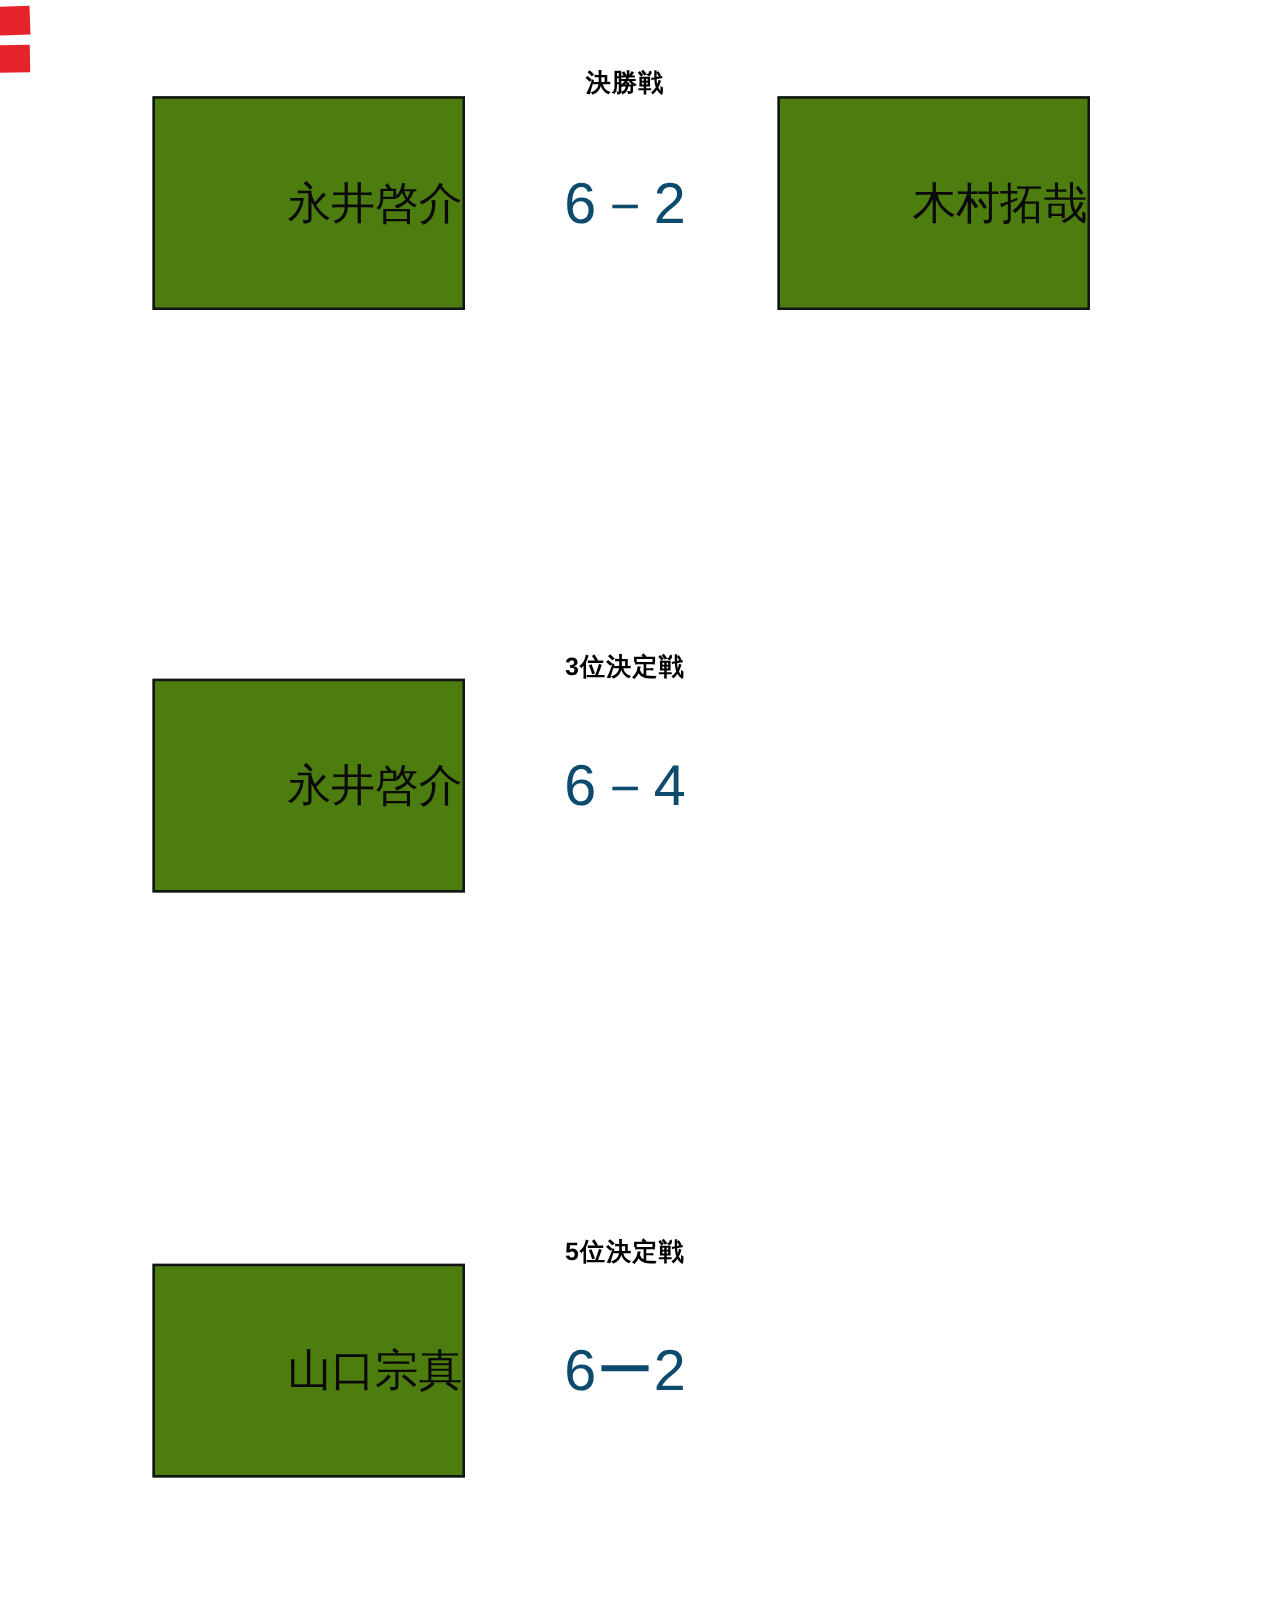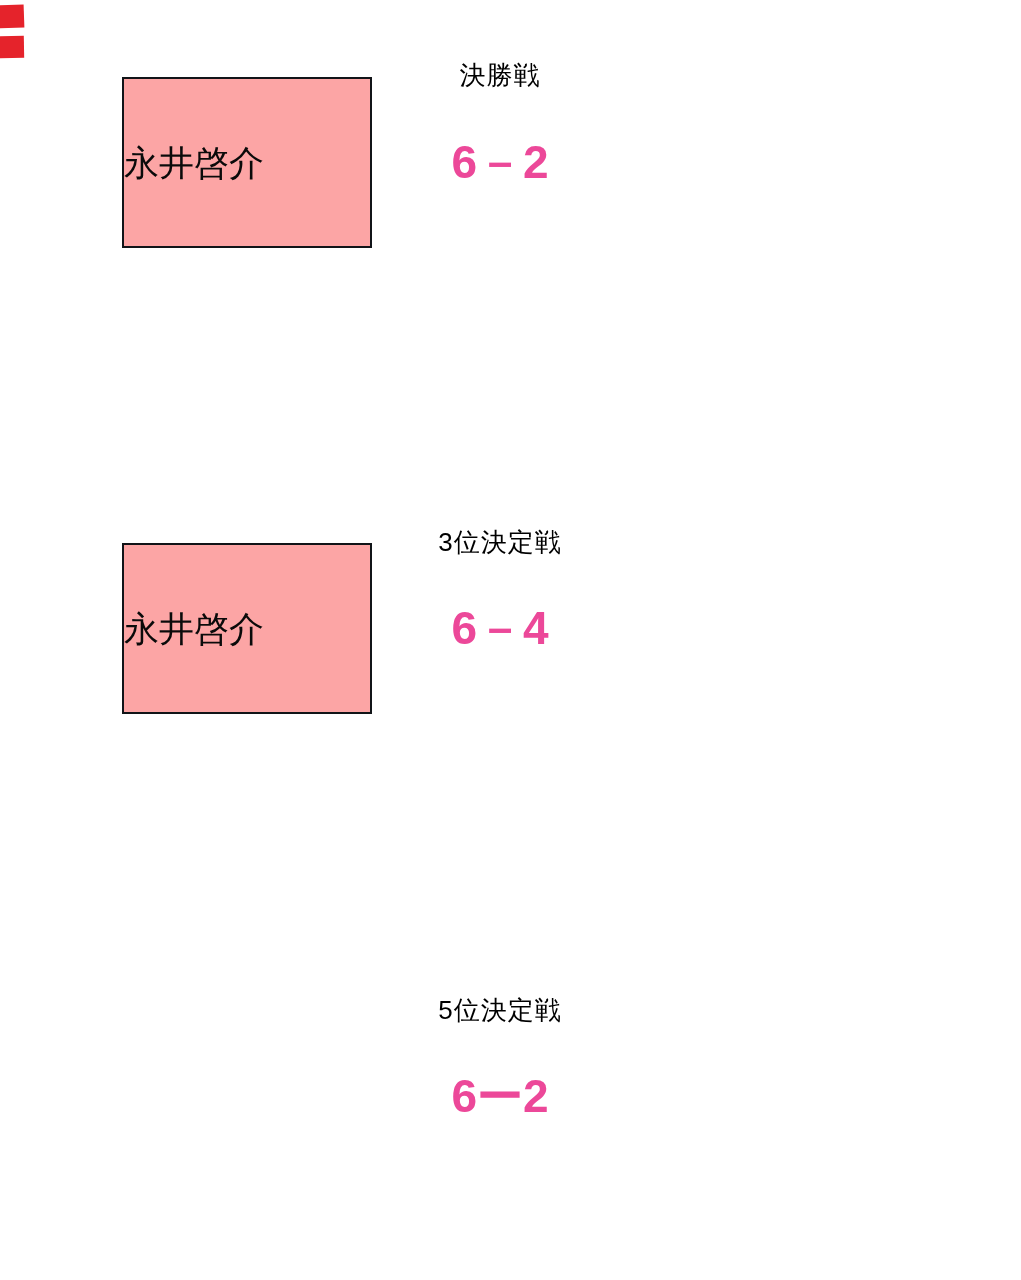--- a/index.html
+++ b/index.html
@@ -21,61 +21,61 @@
   .match { position: absolute; inset: 0; pointer-events: none; }
   .match.m1 { --title-top: 40px;  --box-top: 77px;   --score-top: 162px; }
   .match.m2 { --title-top: 507px; --box-top: 543px;  --score-top: 628px; }
   .match.m3 { --title-top: 975px; --box-top: 1011px; --score-top: 1096px; }
 
   .match-title {
     position: absolute;
     top: var(--title-top);
     left: 500px;
     transform: translateX(-50%);
-    font-size: 26px;
-    font-weight: 400;
+    font-size: 20px;
+    font-weight: 700;
     line-height: 1;
     letter-spacing: 1px;
     white-space: nowrap;
     color: #000000;
   }
 
   .player-box {
     position: absolute;
     top: var(--box-top);
     width: 250px;
     height: 171px;
     box-sizing: border-box;
-    background: #fca5a5;
+    background: #4d7c0f;
     border: 2px solid #111418;
     display: flex;
     align-items: center;
-    justify-content: flex-start;
+    justify-content: flex-end;
   }
   .player-box.left  { left: 122px; }
   .player-box.right { left: 622px; }
 
   .player-name {
     font-size: 35px;
     font-weight: 400;
     line-height: 1;
     white-space: nowrap;
     color: #0a0a0a;
   }
 
   .score {
     position: absolute;
     top: var(--score-top);
     left: 500px;
     transform: translate(-50%, -50%);
     font-size: 46px;
-    font-weight: 700;
+    font-weight: 400;
     line-height: 1;
     white-space: nowrap;
-    color: #ec4899;
+    color: #0c4a6e;
   }
 
   
   .edge-mark {
     position: absolute;
     left: -4px;
     width: 28px;
     background: #E5232B;
   }
   .edge-mark.a { top: 5px;  height: 23px; transform: rotate(-2deg); }
@@ -88,28 +88,34 @@
 
   <div class="edge-mark a"></div>
   <div class="edge-mark b"></div>
 
   <section class="match m1">
     <h2 class="match-title">決勝戦</h2>
     <div class="player-box left">
       <span class="player-name">永井啓介</span>
     </div>
     <div class="score">6－2</div>
+    <div class="player-box right">
+      <span class="player-name">木村拓哉</span>
+    </div>
   </section>
 
   <section class="match m2">
     <h2 class="match-title">3位決定戦</h2>
     <div class="player-box left">
       <span class="player-name">永井啓介</span>
     </div>
     <div class="score">6－4</div>
   </section>
 
   <section class="match m3">
     <h2 class="match-title">5位決定戦</h2>
+    <div class="player-box left">
+      <span class="player-name">山口宗真</span>
+    </div>
     <div class="score">6ー2</div>
   </section>
 
 </div>
 
 </body></html>

